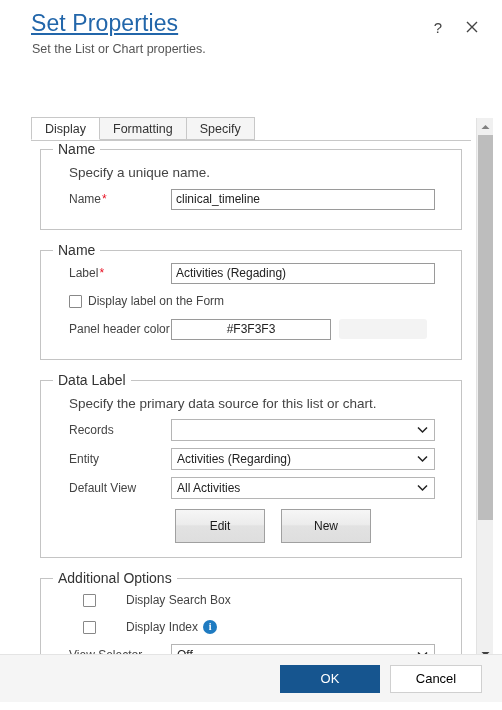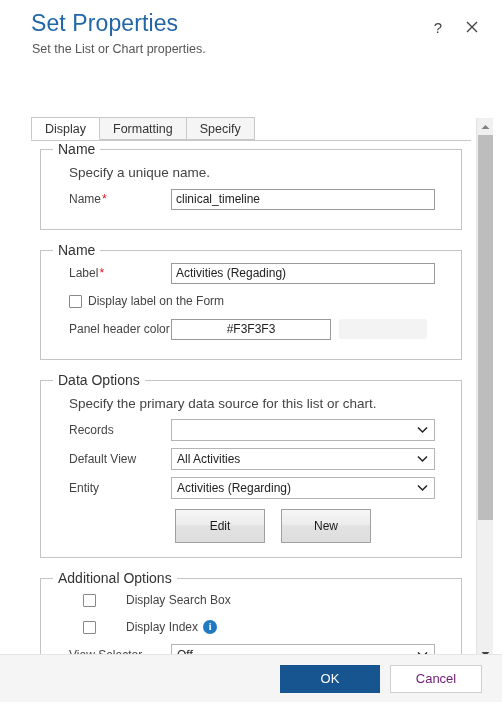--- a/index.html
+++ b/index.html
@@ -26,20 +26,21 @@
     background: #ffffff;
   }
   .dlg-title {
     position: absolute;
     left: 31px; top: 10px;
     font-size: 23px;
     color: #2266aa;
     font-weight: normal;
     letter-spacing: 0.1px;
     white-space: nowrap;
+    text-decoration: underline;
   }
   .dlg-subtitle {
     position: absolute;
     left: 32px; top: 42px;
     font-size: 12.5px;
     color: #555555;
     white-space: nowrap;
   }
   .hdr-icons {
     position: absolute;
@@ -321,21 +322,21 @@
     color: #ffffff;
     border: 1px solid #16558f;
     font-family: "Liberation Sans", sans-serif;
     font-size: 13px;
     cursor: pointer;
     margin-right: 10px;
   }
   .btn-secondary {
     width: 92px; height: 28px;
     background: #ffffff;
-    color: #701a75;
+    color: #000000;
     border: 1px solid #d0d0d0;
     font-family: "Liberation Sans", sans-serif;
     font-size: 13px;
     cursor: pointer;
   }
 </style>
 </head>
 <body>
 
 <div class="dlg-header">
@@ -390,58 +391,58 @@
         <span class="check-label" style="margin-left:6px;">Display label on the Form</span>
       </div>
       <div class="field-row">
         <div class="field-label">Panel header color</div>
         <input class="txt short" type="text" value="#F3F3F3" style="">
         <span class="color-swatch" id="swatch" style="background: rgb(243, 243, 243);"></span>
       </div>
     </fieldset>
 
     <fieldset class="group">
-      <legend>Data Options</legend>
+      <legend>Data Label</legend>
       <div class="group-desc">Specify the primary data source for this list or chart.</div>
 
       <div class="field-row">
         <div class="field-label">Records</div>
         <div class="ddl">
+          <span class="chev">
+            <svg width="11" height="8" viewBox="0 0 11 8" aria-hidden="true">
+                <path d="M1 1.5 L5.5 6 L10 1.5" stroke="#222" stroke-width="1.5" fill="none"></path>
+              </svg>
+          </span>
+        </div>
+      </div>
+
+      <div class="field-row">
+        <div class="field-label">Entity</div>
+        <div class="ddl">
+          <span class="ddl-val">Activities (Regarding)</span>
           <span class="chev">
             <svg width="11" height="8" viewBox="0 0 11 8" aria-hidden="true">
                 <path d="M1 1.5 L5.5 6 L10 1.5" stroke="#222" stroke-width="1.5" fill="none"></path>
               </svg>
           </span>
         </div>
       </div>
 
       <div class="field-row">
         <div class="field-label">Default View</div>
         <div class="ddl">
           <span class="ddl-val">All Activities</span>
           <span class="chev">
             <svg width="11" height="8" viewBox="0 0 11 8" aria-hidden="true">
                 <path d="M1 1.5 L5.5 6 L10 1.5" stroke="#222" stroke-width="1.5" fill="none"></path>
               </svg>
           </span>
         </div>
       </div>
 
-      <div class="field-row">
-        <div class="field-label">Entity</div>
-        <div class="ddl">
-          <span class="ddl-val">Activities (Regarding)</span>
-          <span class="chev">
-            <svg width="11" height="8" viewBox="0 0 11 8" aria-hidden="true">
-                <path d="M1 1.5 L5.5 6 L10 1.5" stroke="#222" stroke-width="1.5" fill="none"></path>
-              </svg>
-          </span>
-        </div>
-      </div>
-
       <div class="btn-row">
         <button class="btn-classic">Edit</button>
         <button class="btn-classic">New</button>
       </div>
     </fieldset>
 
     <fieldset class="group">
       <legend>Additional Options</legend>
 
       <div class="check-row">

